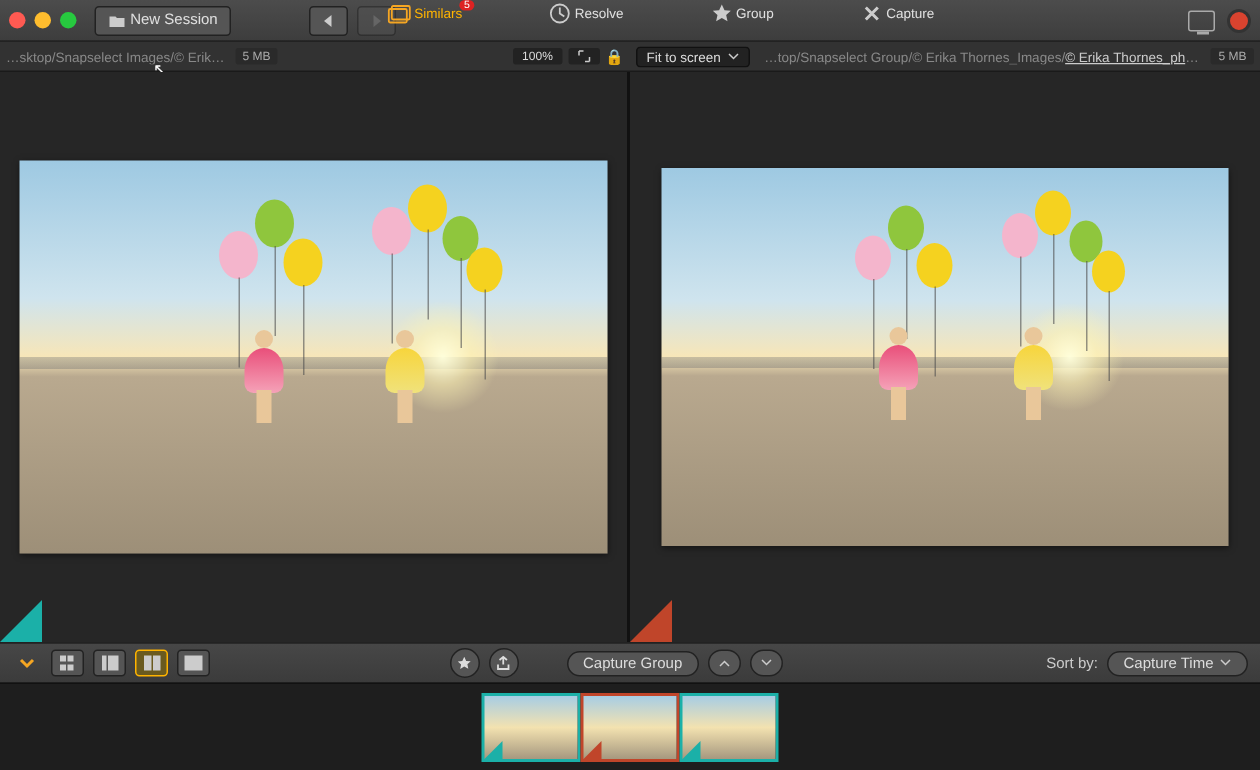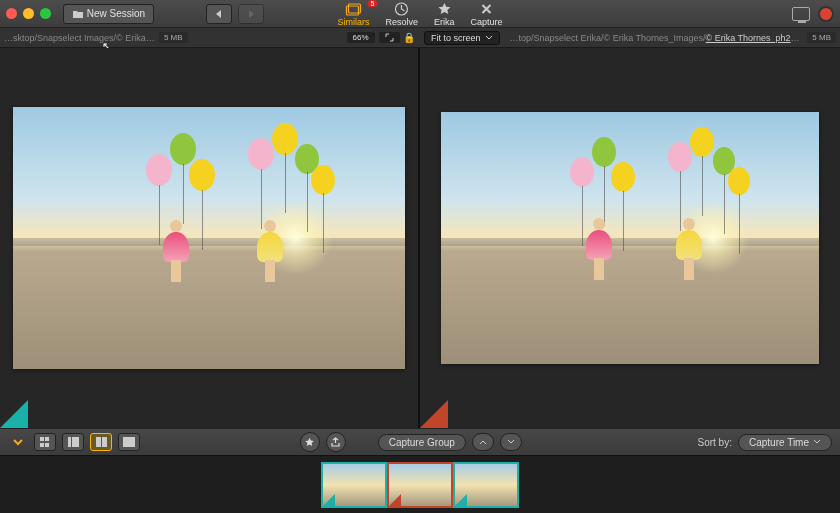--- a/index.html
+++ b/index.html
@@ -24,21 +24,21 @@
   
   .titlebar { height:28px; background:linear-gradient(#4c4c4c,#3d3d3d); display:flex; align-items:center; padding:0 6px; gap:6px; border-bottom:1px solid #222; }
   .traffic { display:flex; gap:6px; margin-right:6px; }
   .dot { width:11px; height:11px; border-radius:50%; }
   .dot.close { background:var(--accent-red); }
   .dot.min { background:var(--accent-amber); }
   .dot.max { background:var(--accent-green); }
   .tb-btn { background:var(--bg-button); border:1px solid #222; border-radius:3px; height:20px; display:flex; align-items:center; justify-content:center; padding:0 8px; color:var(--text-light); font-size:10px; cursor:pointer; }
   .tb-btn.icon-only { width:26px; padding:0; }
   .top-tabs { display:flex; gap:16px; align-items:flex-start; position:absolute; left:50%; transform:translateX(-50%); top:2px;}
-  .top-tab { display:flex; flex-direction:column; align-items:center; font-size:9px; color:var(--text-light); cursor:pointer; gap:1px; }
+  .top-tab { display:flex; flex-direction:row; align-items:center; font-size:9px; color:var(--text-light); cursor:pointer; gap:1px;margin-left:40px; }
   .top-tab .top-icon { width:18px; height:14px; display:flex; align-items:center; justify-content:center; }
   .top-tab.active { color:var(--accent-yellow); }
   .top-tab.active .top-icon svg { stroke:var(--accent-yellow); fill:var(--accent-yellow); }
   .badge { position:absolute; background:#d22; color:#fff; font-size:7px; border-radius:6px; padding:0 3px; top:-2px; right:-8px; }
   .top-right { display:flex; align-items:center; gap:8px; margin-left:auto; }
   .rec { width:16px; height:16px; border-radius:50%; background:#d9432f; border:2px solid #333; }
   .screen-icon { width:18px; height:14px; border:1px solid #aaa; border-radius:2px; position:relative;}
   .screen-icon::after{content:"";position:absolute;bottom:-3px;left:5px;width:8px;height:2px;background:#aaa;}
   
   
@@ -153,21 +153,21 @@
           </svg>
       </span>
       <span>Resolve</span>
     </div>
     <div class="top-tab">
       <span class="top-icon">
         <svg width="14" height="14">
             <path d="M7 1l1.8 3.8 4.2.4-3.1 2.8.9 4.1L7 10l-3.8 2.1.9-4.1L1 5.2l4.2-.4z" fill="#ccc"></path>
           </svg>
       </span>
-      <span>Erika</span>
+      <span>Group</span>
     </div>
     <div class="top-tab">
       <span class="top-icon">
         <svg width="14" height="14">
             <path d="M3 3l8 8M11 3l-8 8" stroke="#ccc" stroke-width="2"></path>
           </svg>
       </span>
       <span>Capture</span>
     </div>
   </div>
@@ -179,38 +179,38 @@
 </div>
 
 <div class="pathbar">
   <div class="path-left">
     <span class="path-text">
       <span>…sktop/Snapselect Images/© Erika Thornes_Images/</span>
     </span>
     <span class="size-badge">5 MB</span>
     <span style="flex:1"></span>
     <span class="zoom-box">
-      <span>66%</span>
+      <span>100%</span>
     </span>
     <span class="zoom-box">
       <svg width="9" height="9">
           <path d="M1 1h3M1 1v3M8 8H5M8 8V5" stroke="#ccc" stroke-width="1"></path>
         </svg>
     </span>
     <span class="lock-icon">🔒</span>
   </div>
   <div class="path-right">
     <span class="fit-dropdown">
       <span>Fit to screen</span>
       <svg width="8" height="6">
           <path d="M1 1l3 3 3-3" stroke="#ccc" fill="none"></path>
         </svg>
     </span>
     <span class="path-text" style="text-align:left;padding-left:6px">
-      <span>…top/Snapselect Erika/© Erika Thornes_Images/</span><span class="fname">© Erika Thornes_ph2a5913-2.jpg</span>
+      <span>…top/Snapselect Group/© Erika Thornes_Images/</span><span class="fname">© Erika Thornes_ph2a5913-2.jpg</span>
     </span>
     <span class="size-badge">5 MB</span>
   </div>
 </div>
 
 <span class="cursor-ptr">↖</span>
 
 <div class="compare">
   <div class="pane left">
     <div class="photo">

